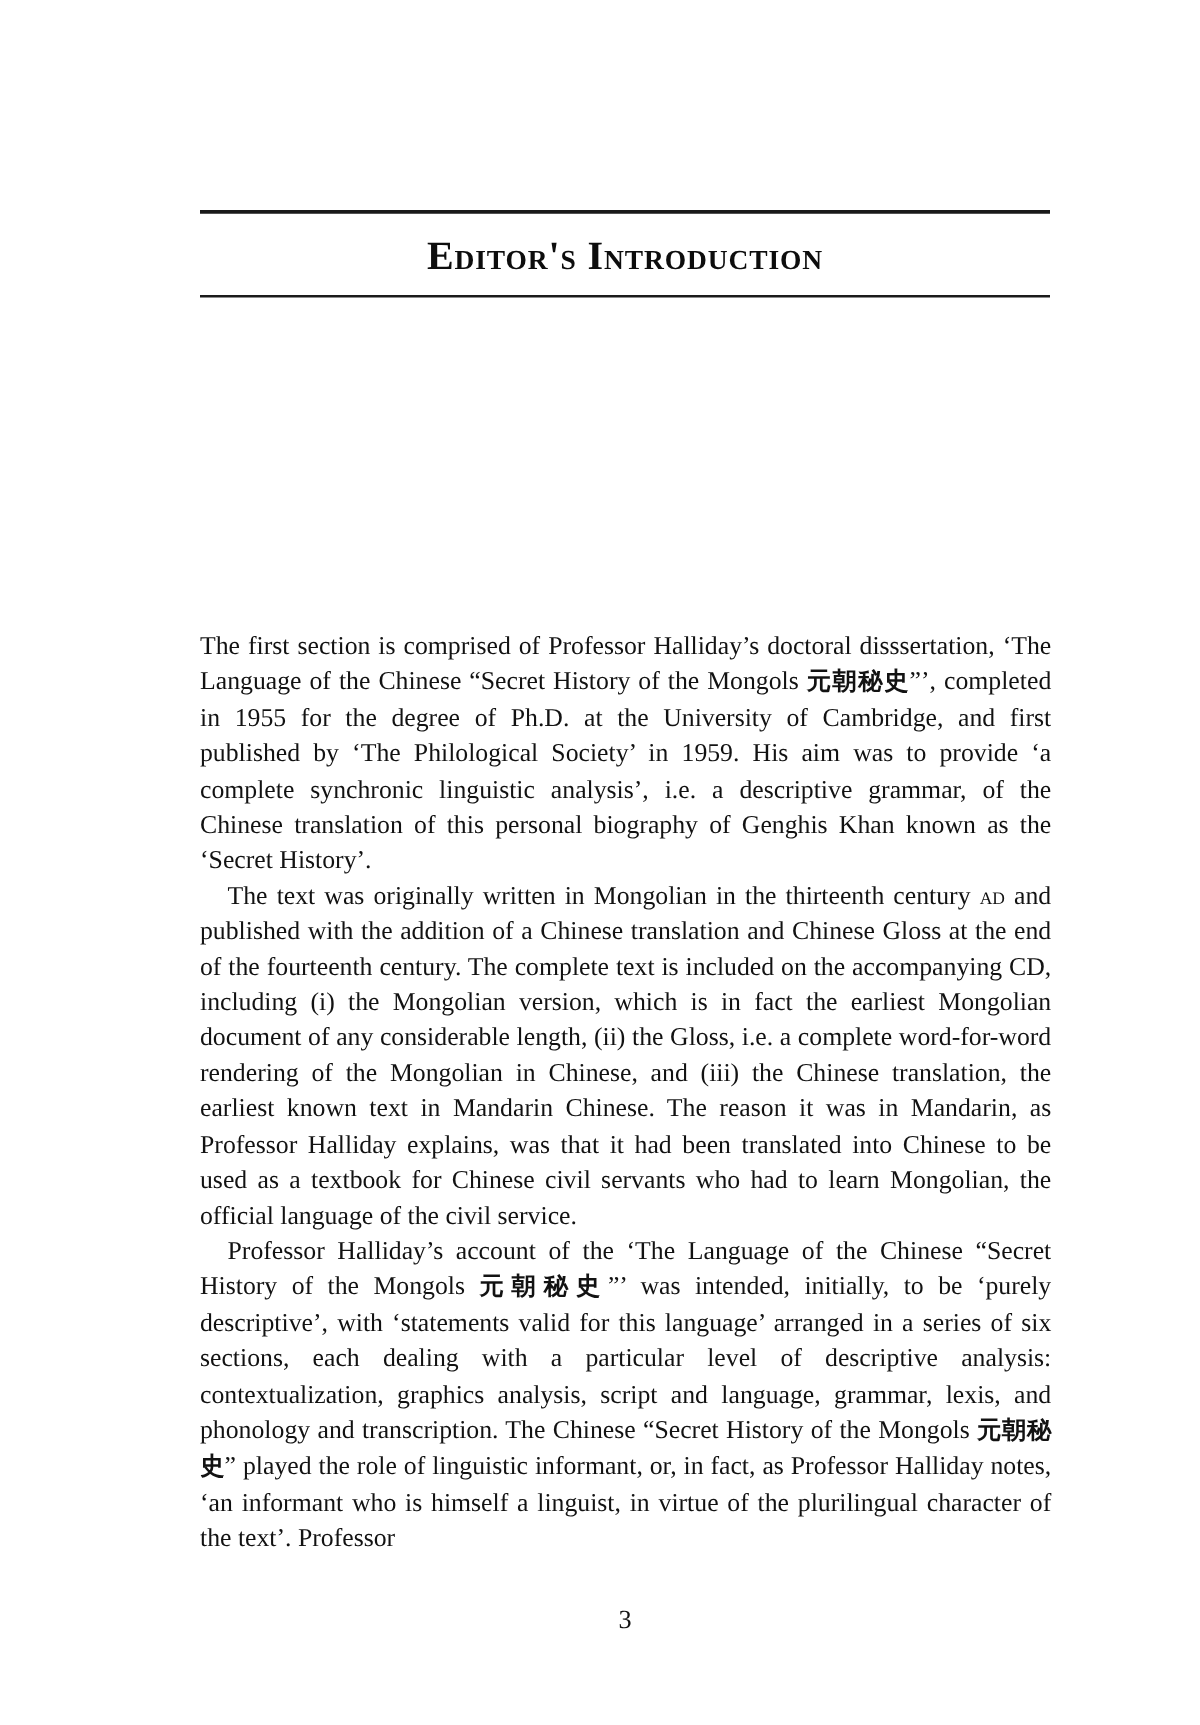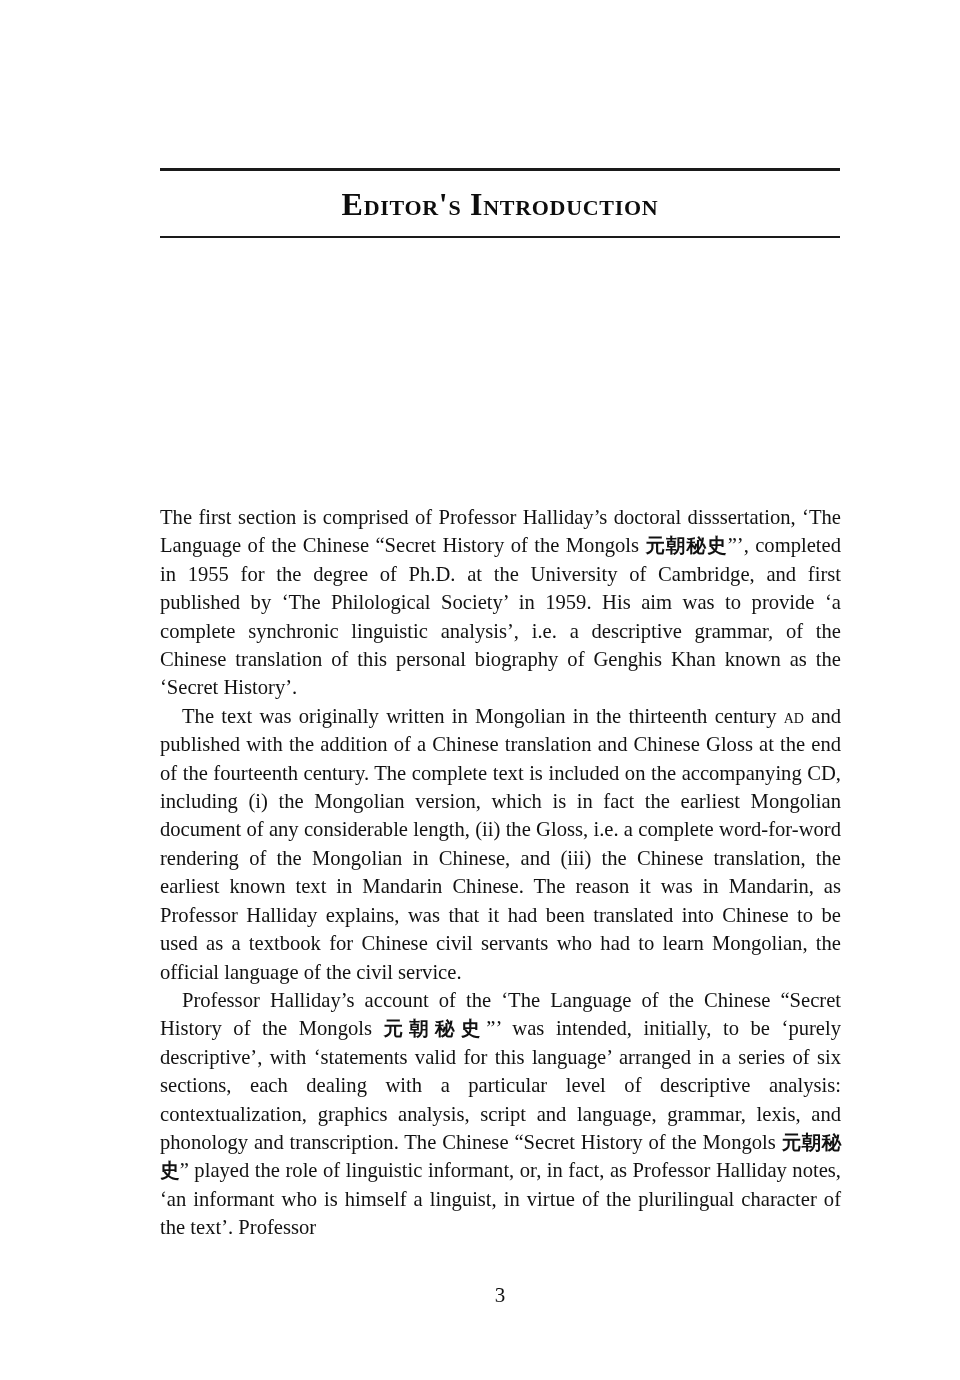--- a/index.html
+++ b/index.html
@@ -72,21 +72,21 @@
   .body-text p {
     margin: 0;
     text-indent: 0;
   }
 
   .body-text p.indented {
     text-indent: 22px;
   }
 
   .cjk {
-    font-family: Liberation Sans, sans-serif;
+    font-family: Liberation Serif, serif;
     font-weight: bold;
     font-size: 19.5px;
     letter-spacing: -0.2px;
   }
 
   .smallcaps {
     font-variant: small-caps;
     font-size: 1.0em;
   }
 

